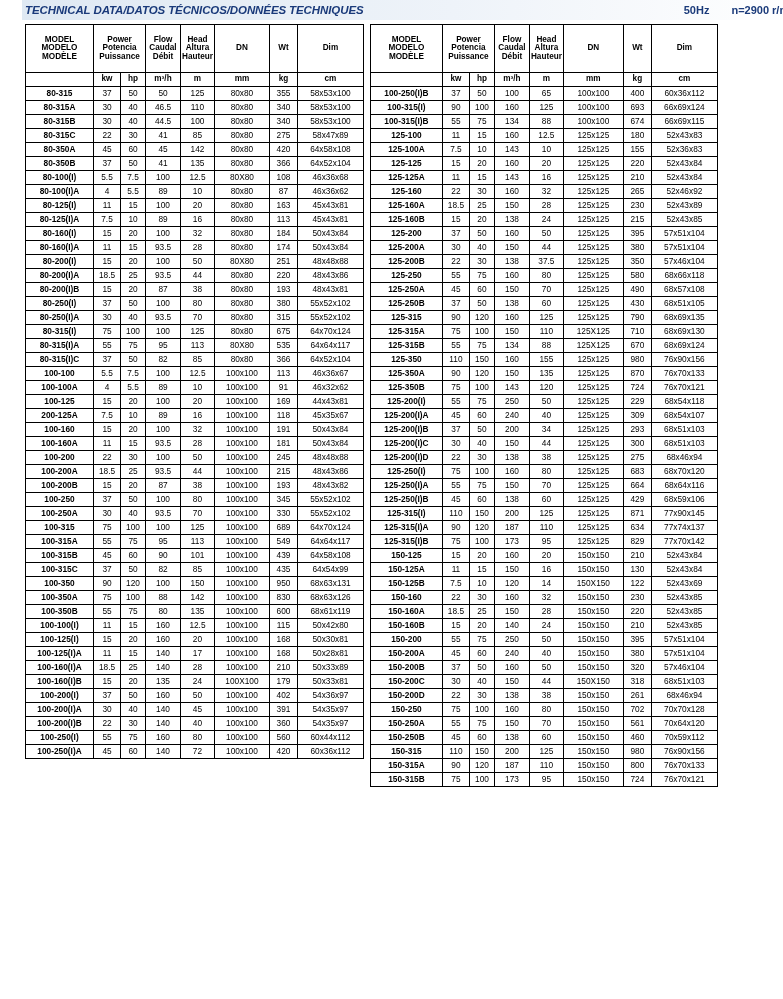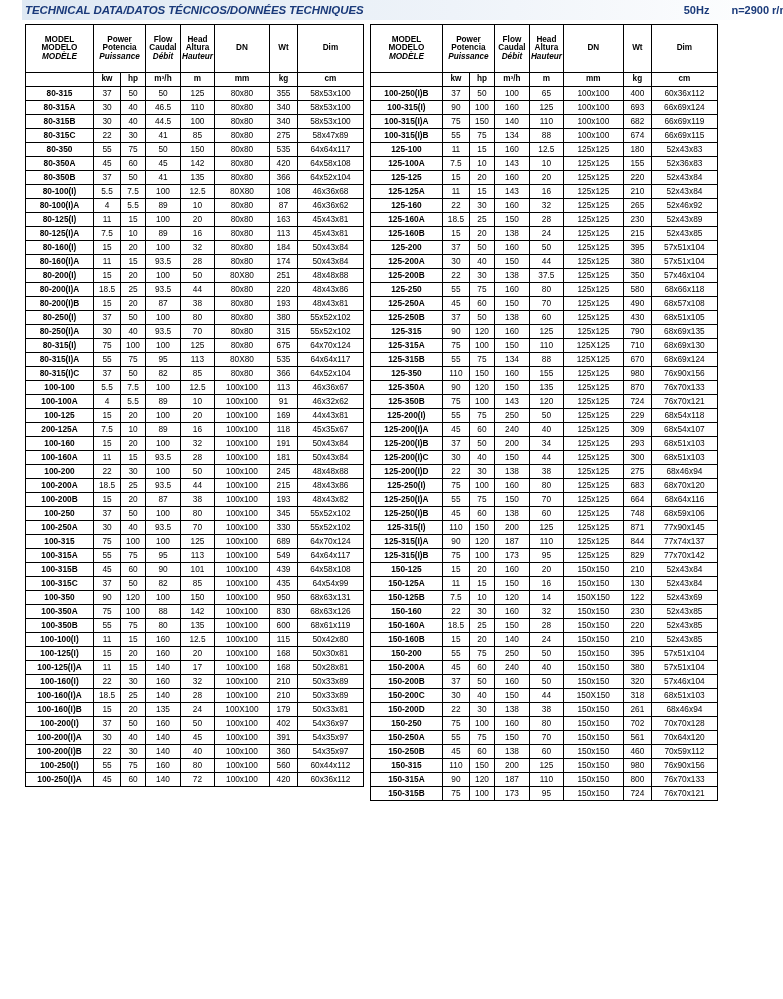--- a/index.html
+++ b/index.html
@@ -77,21 +77,21 @@
   table.pump thead th {
     font-weight: bold;
     background: #ffffff;
     font-size: 8.2px;
     padding: 1px 1px;
   }
   .hdr-main { height: 48px; }
   .hdr-units { height: 13px; font-weight: normal !important; font-size: 8.2px; }
   .hl1 { display:block; font-weight:bold; font-style: normal; }
   .hl2 { display:block; font-weight:bold; }
-  .hl3 { display:block; font-weight:bold; font-style: italic; }
+  .hl3 { display:block; font-weight:bold; }
   
   table.pump tbody td { font-size: 8.3px; }
   td.c-model {
     font-weight: bold;
     text-align: left;
     padding-left: 3px;
     font-size: 8.4px;
   }
   
   .w-model { width: 68px; }
@@ -211,30 +211,20 @@
               <td class="c-model">80-315C</td>
               <td>22</td>
               <td>30</td>
               <td>41</td>
               <td>85</td>
               <td>80x80</td>
               <td>275</td>
               <td>58x47x89</td>
             </tr>
             <tr>
-              <td class="c-model">80-350</td>
-              <td>55</td>
-              <td>75</td>
-              <td>50</td>
-              <td>150</td>
-              <td>80x80</td>
-              <td>535</td>
-              <td>64x64x117</td>
-            </tr>
-            <tr>
               <td class="c-model">80-350A</td>
               <td>45</td>
               <td>60</td>
               <td>45</td>
               <td>142</td>
               <td>80x80</td>
               <td>420</td>
               <td>64x58x108</td>
             </tr>
             <tr>
@@ -589,30 +579,20 @@
             </tr>
             <tr>
               <td class="c-model">100-125(I)A</td>
               <td>11</td>
               <td>15</td>
               <td>140</td>
               <td>17</td>
               <td>100x100</td>
               <td>168</td>
               <td>50x28x81</td>
-            </tr>
-            <tr>
-              <td class="c-model">100-160(I)</td>
-              <td>22</td>
-              <td>30</td>
-              <td>160</td>
-              <td>32</td>
-              <td>100x100</td>
-              <td>210</td>
-              <td>50x33x89</td>
             </tr>
             <tr>
               <td class="c-model">100-160(I)A</td>
               <td>18.5</td>
               <td>25</td>
               <td>140</td>
               <td>28</td>
               <td>100x100</td>
               <td>210</td>
               <td>50x33x89</td>
@@ -745,30 +725,20 @@
               <td class="c-model">100-315(I)</td>
               <td>90</td>
               <td>100</td>
               <td>160</td>
               <td>125</td>
               <td>100x100</td>
               <td>693</td>
               <td>66x69x124</td>
             </tr>
             <tr>
-              <td class="c-model">100-315(I)A</td>
-              <td>75</td>
-              <td>150</td>
-              <td>140</td>
-              <td>110</td>
-              <td>100x100</td>
-              <td>682</td>
-              <td>66x69x119</td>
-            </tr>
-            <tr>
               <td class="c-model">100-315(I)B</td>
               <td>55</td>
               <td>75</td>
               <td>134</td>
               <td>88</td>
               <td>100x100</td>
               <td>674</td>
               <td>66x69x115</td>
             </tr>
             <tr>
@@ -1031,41 +1001,41 @@
               <td>664</td>
               <td>68x64x116</td>
             </tr>
             <tr>
               <td class="c-model">125-250(I)B</td>
               <td>45</td>
               <td>60</td>
               <td>138</td>
               <td>60</td>
               <td>125x125</td>
-              <td>748</td>
+              <td>429</td>
               <td>68x59x106</td>
             </tr>
             <tr>
               <td class="c-model">125-315(I)</td>
               <td>110</td>
               <td>150</td>
               <td>200</td>
               <td>125</td>
               <td>125x125</td>
               <td>871</td>
               <td>77x90x145</td>
             </tr>
             <tr>
               <td class="c-model">125-315(I)A</td>
               <td>90</td>
               <td>120</td>
               <td>187</td>
               <td>110</td>
               <td>125x125</td>
-              <td>844</td>
+              <td>634</td>
               <td>77x74x137</td>
             </tr>
             <tr>
               <td class="c-model">125-315(I)B</td>
               <td>75</td>
               <td>100</td>
               <td>173</td>
               <td>95</td>
               <td>125x125</td>
               <td>829</td>

